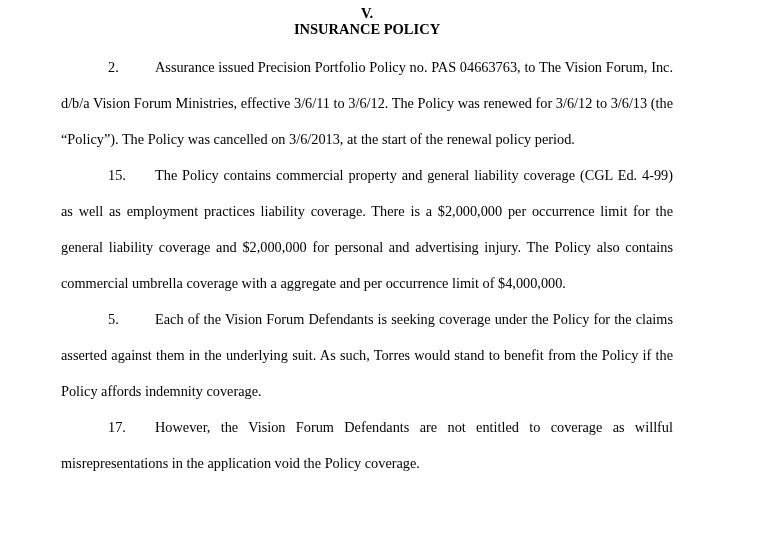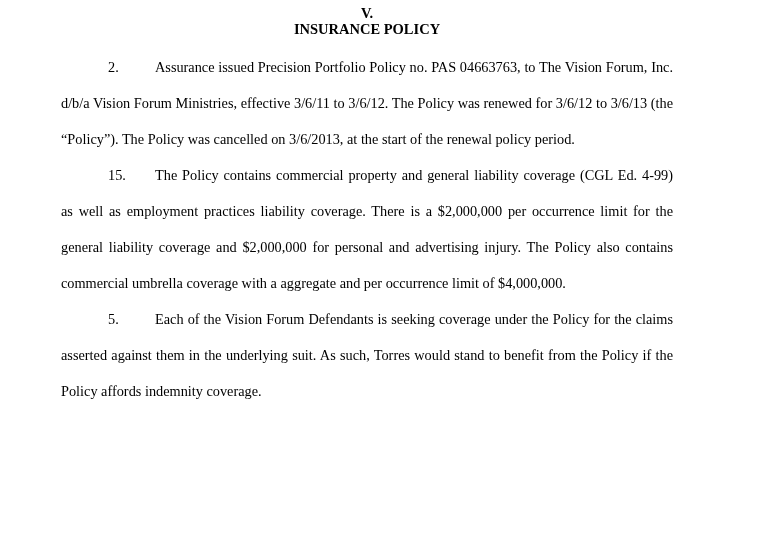--- a/index.html
+++ b/index.html
@@ -55,13 +55,16 @@
   </p>
 
   <p class="para">
     <span class="num">15.</span><span>The Policy contains commercial property and general liability coverage (CGL Ed. 4-99) as well as employment practices liability coverage.  There is a $2,000,000 per occurrence limit for the general liability coverage and $2,000,000 for personal and advertising injury.  The Policy also contains commercial umbrella coverage with a aggregate and per occurrence limit of $4,000,000.</span>
   </p>
 
   <p class="para">
     <span class="num">5.</span><span>Each of the Vision Forum Defendants is seeking coverage under the Policy for the claims asserted against them in the underlying suit.  As such, Torres would stand to benefit from the Policy if the Policy affords indemnity coverage.</span>
   </p>
 
+  <p class="para">
+    <span class="num">17.</span><span>However, the Vision Forum Defendants are not entitled to coverage as willful misrepresentations in the application void the Policy coverage.</span>
+  </p>
 </div>
 
 </body></html>

